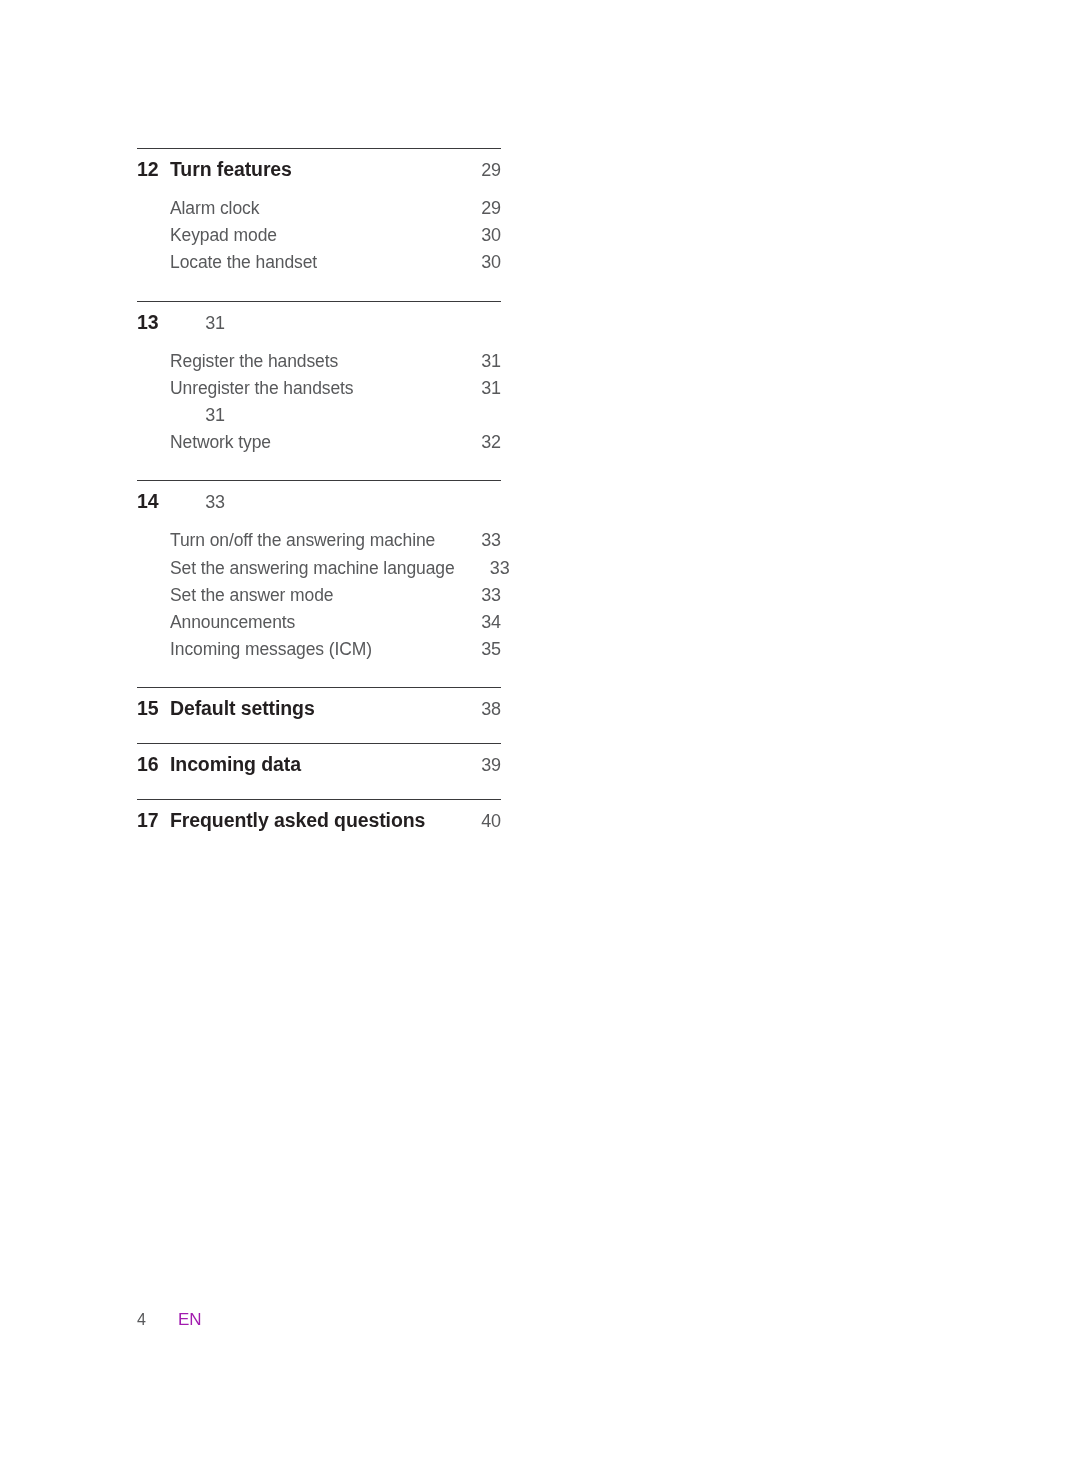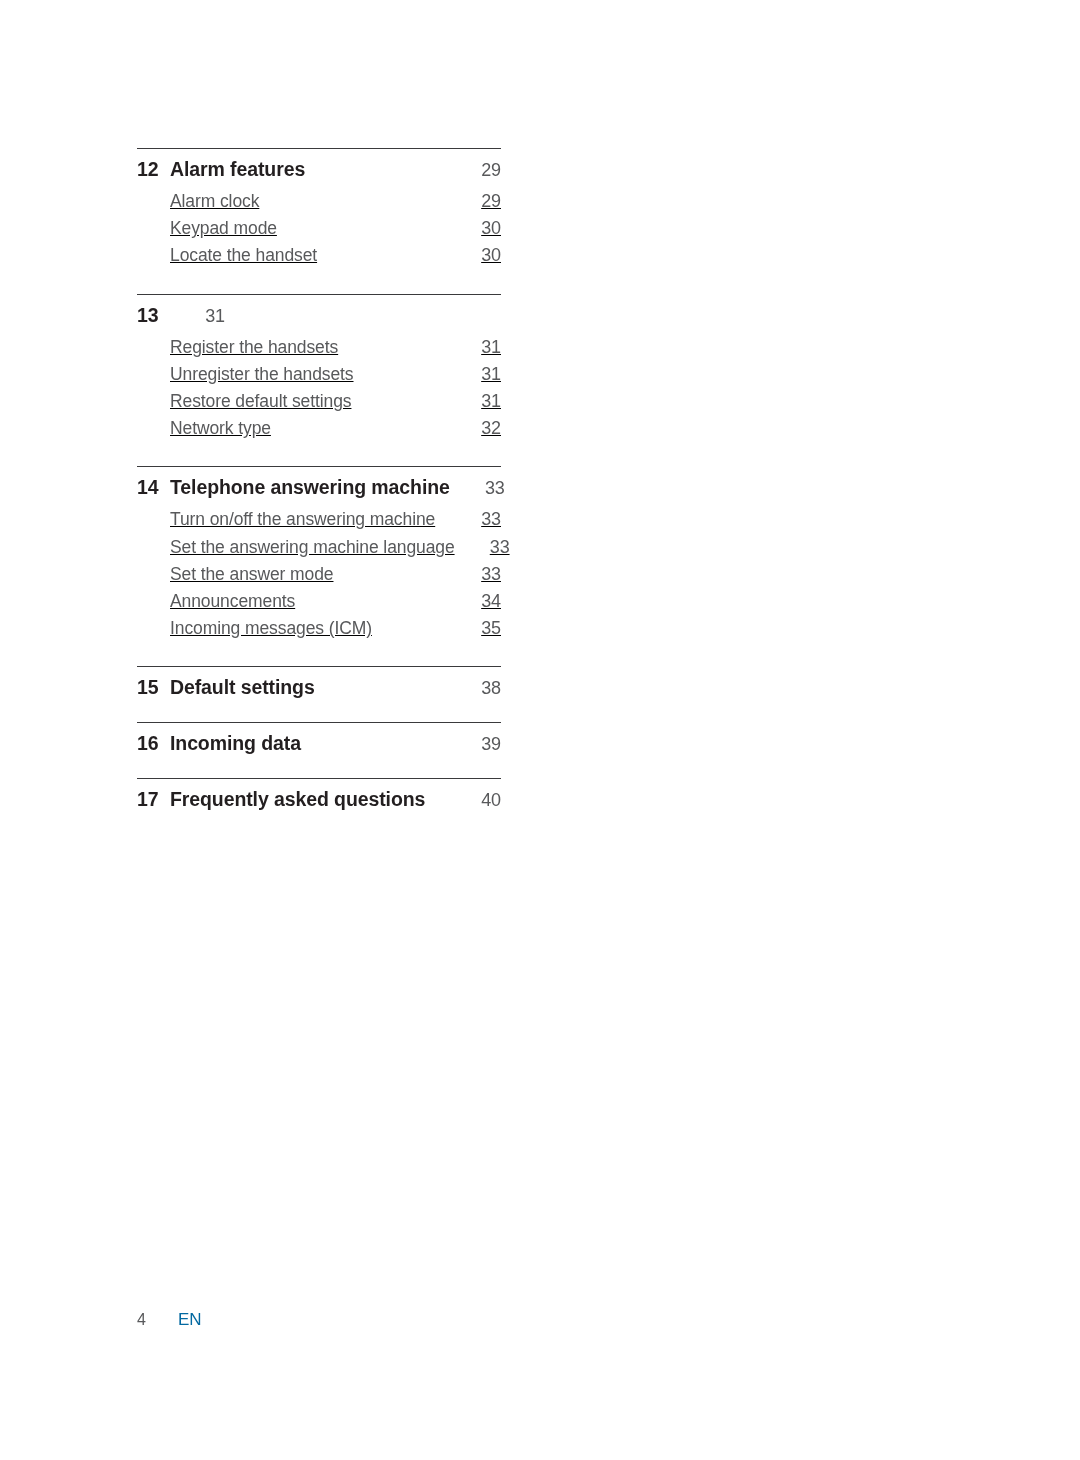--- a/index.html
+++ b/index.html
@@ -94,57 +94,56 @@
     color: #58595b;
     line-height: 24.2px;
     letter-spacing: -0.1px;
   }
   .sub .pg {
     font-size: 18px;
     color: #58595b;
   }
 
   .subs {
-    margin-top: 8px;
-    text-decoration: underline;
+    margin-top: 15px;
   }
 
   
   .footer {
     position: absolute;
     left: 137px;
     top: 1310px;
     display: flex;
     align-items: baseline;
     font-size: 16px;
     color: #231f20;
   }
   .footer .fnum {
     width: 41px;
     flex: 0 0 41px;
     color: #58595b;
     font-size: 16px;
   }
   .footer .flang {
     font-size: 17px;
-    color: #0369a1;
+    color: #a21caf;
   }
 </style>
 </head>
 <body>
 
 <div class="page">
 
   <div class="toc">
 
     <div class="section">
       <div class="rule"></div>
       <div class="row head">
         <span class="num">12</span>
-        <span class="label">Alarm features</span>
+        <span class="label">Turn features</span>
         <span class="pg">29</span>
       </div>
       <div class="subs">
         <div class="row sub">
           <span class="num"></span>
           <span class="label">Alarm clock</span>
           <span class="pg">29</span>
         </div>
         <div class="row sub">
           <span class="num"></span>
@@ -171,36 +170,34 @@
           <span class="label">Register the handsets</span>
           <span class="pg">31</span>
         </div>
         <div class="row sub">
           <span class="num"></span>
           <span class="label">Unregister the handsets</span>
           <span class="pg">31</span>
         </div>
         <div class="row sub">
           <span class="num"></span>
-          <span class="label">Restore default settings</span>
           <span class="pg">31</span>
         </div>
         <div class="row sub">
           <span class="num"></span>
           <span class="label">Network type</span>
           <span class="pg">32</span>
         </div>
       </div>
     </div>
 
     <div class="section">
       <div class="rule"></div>
       <div class="row head">
         <span class="num">14</span>
-        <span class="label">Telephone answering machine</span>
         <span class="pg">33</span>
       </div>
       <div class="subs">
         <div class="row sub">
           <span class="num"></span>
           <span class="label">Turn on/off the answering machine</span>
           <span class="pg">33</span>
         </div>
         <div class="row sub">
           <span class="num"></span>

